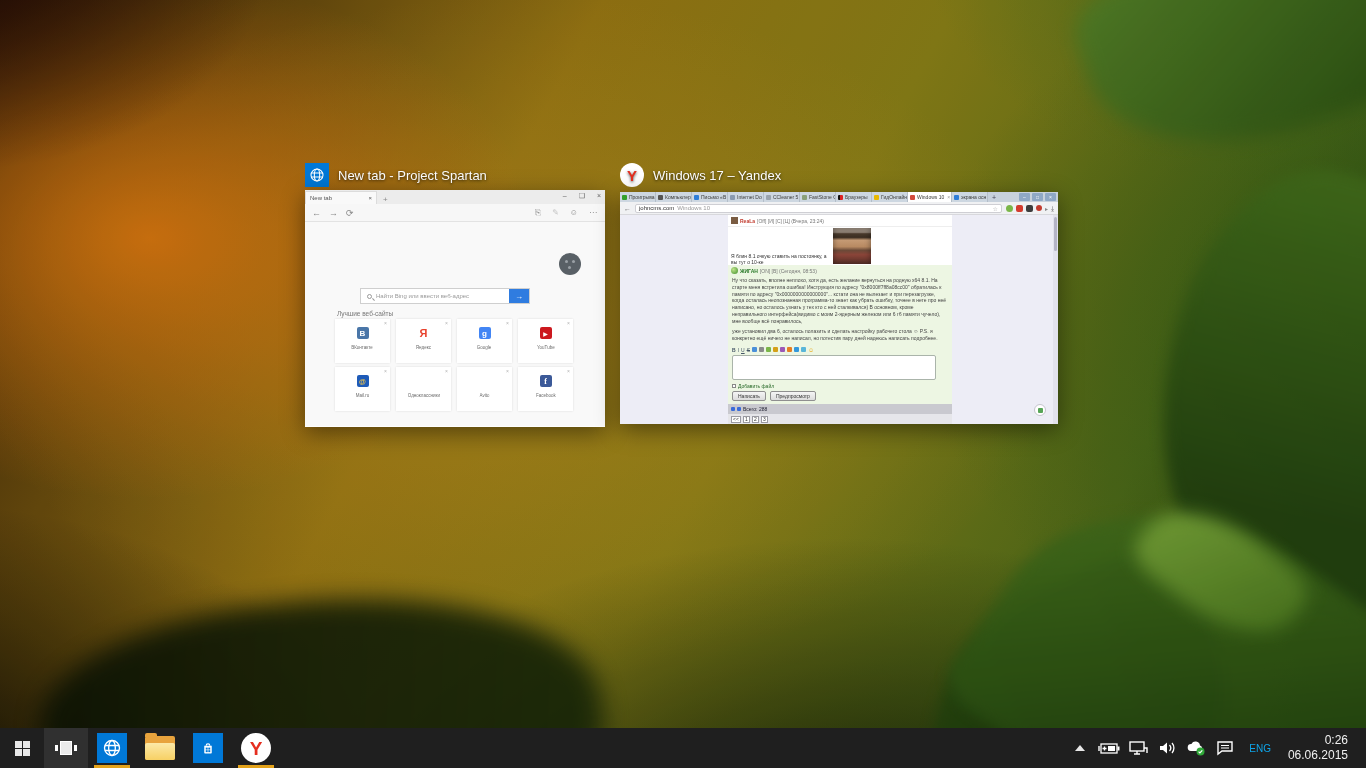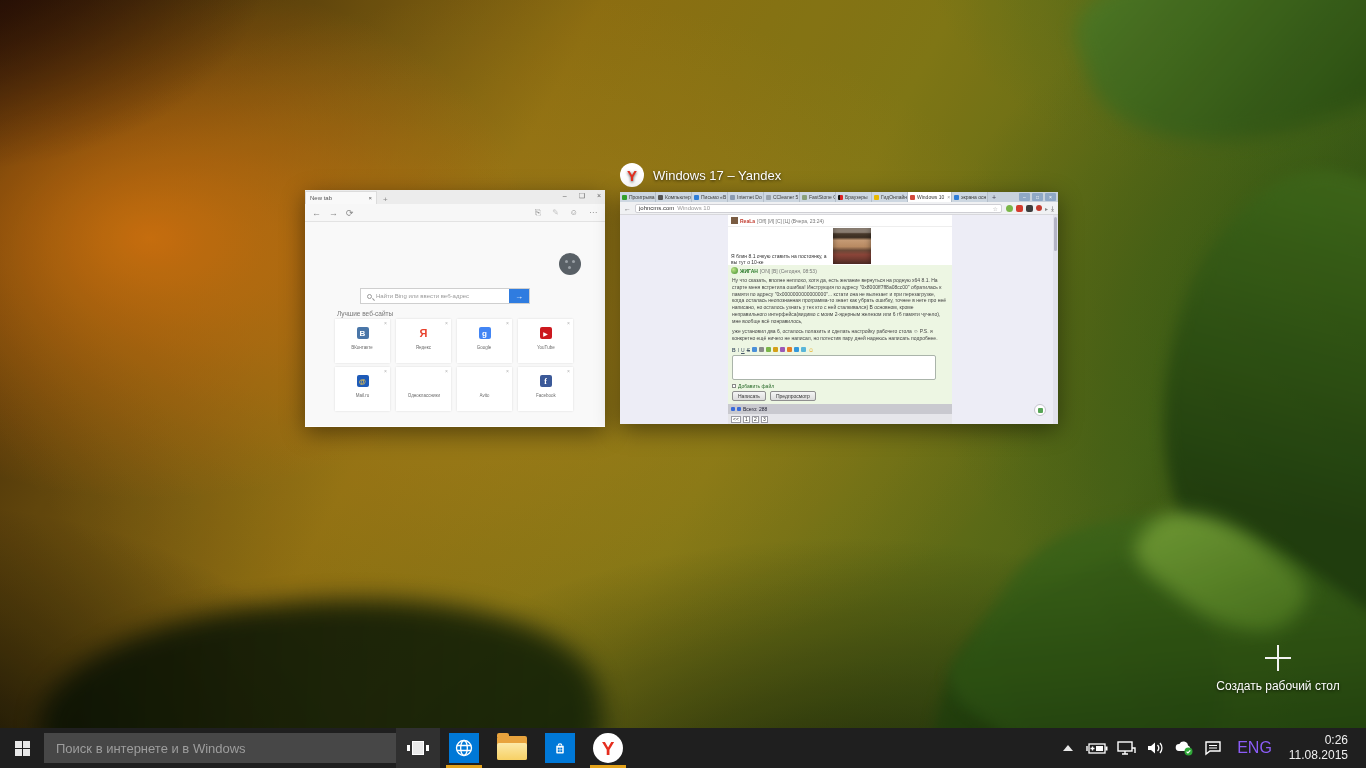--- a/index.html
+++ b/index.html
@@ -195,37 +195,49 @@
   .folder .back { position:absolute; inset:0; background:#e8a33d; border-radius:2px; }
   .folder .back::before { content:""; position:absolute; left:0; top:-3px; width:12px; height:4px; background:#e8a33d; border-radius:2px 2px 0 0; }
   .folder .front { position:absolute; left:0; bottom:0; width:30px; height:17px; background:linear-gradient(#fce9a8,#f7d064); border-radius:2px; }
   .app-store { width:30px; height:30px; background:#0078d7; display:flex; align-items:center; justify-content:center; }
   .app-ya { width:30px; height:30px; border-radius:50%; background:#fff; display:flex; align-items:center; justify-content:center; }
   .app-ya span { color:#e52e1f; font-weight:bold; font-size:19px; line-height:1; }
   .tb-tray { margin-left:auto; display:flex; align-items:center; gap:7px; padding-right:10px; color:#fff; }
   .tray-up { width:0; height:0; border-left:5px solid transparent; border-right:5px solid transparent;
     border-bottom:6px solid #e8e8e8; }
   .tray-ico { width:22px; height:20px; display:flex; align-items:center; justify-content:center; }
-  .tb-lang { font-size:16px; color:#8b5cf6; padding:0 6px; }
+  .tb-lang { font-size:10px; color:#0ea5e9; padding:0 6px; }
   .tb-clock { text-align:right; font-size:12px; color:#f0f0f0; line-height:1.25; padding:0 8px 0 4px; white-space:nowrap; }
 </style>
 </head>
 <body>
 
 <div class="screen">
   <div class="wallpaper">
     <div class="leaf leaf-5"></div>
     <div class="leaf leaf-6"></div>
     <div class="leaf leaf-3"></div>
     <div class="leaf leaf-2"></div>
     <div class="leaf leaf-1"></div>
     <div class="leaf leaf-4"></div>
   </div>
   <div class="dim"></div>
 
+  <div class="thumb-title tt-spartan">
+    <span class="tt-appicon tt-edge">
+      <svg width="16" height="16" viewBox="0 0 24 24">
+          <g fill="none" stroke="#fff" stroke-width="1.6">
+            <circle cx="12" cy="12" r="9"></circle>
+            <ellipse cx="12" cy="12" rx="4" ry="9"></ellipse>
+            <path d="M3.5 9h17M3.5 15h17"></path>
+          </g>
+        </svg>
+    </span>
+    <span>New tab - Project Spartan</span>
+  </div>
 
   <div class="thumb-title tt-yandex">
     <span class="tt-appicon tt-ya">
         <span>Y</span>
       </span>
     <span>Windows 17 – Yandex</span>
   </div>
 
   <div class="win w-sp">
     <div class="sp-tabbar">
@@ -437,35 +449,30 @@
       </div>
       <div class="ya-scroll">
           <i></i>
         </div>
       <div class="ya-fb">
           <i></i>
         </div>
     </div>
   </div>
 
-  <div class="new-desktop">
-    <div class="nd-plus"></div>
-    <div class="nd-label">Создать рабочий стол</div>
-  </div>
 
   <div class="taskbar">
     <div class="tb-start">
       <span class="winlogo">
           <i></i>
           <i></i>
           <i></i>
           <i></i>
         </span>
     </div>
-    <input class="tb-search" placeholder="Поиск в интернете и в Windows" style="">
     <div class="tb-taskview">
       <span class="tv-icon">
           <span class="c"></span>
           <span class="l"></span>
           <span class="r"></span>
         </span>
     </div>
     <div class="tb-app running">
       <span class="app-edge">
         <svg width="20" height="20" viewBox="0 0 24 24">
@@ -537,17 +544,17 @@
       </span>
       <span class="tray-ico">
         <svg width="18" height="16" viewBox="0 0 18 16">
             <path d="M2 2h14v9H6l-4 3z" fill="none" stroke="#fff" stroke-width="1.4"></path>
             <path d="M5 5.5h8M5 8h8" stroke="#fff" stroke-width="1.2"></path>
           </svg>
       </span>
       <span class="tb-lang">ENG</span>
       <span class="tb-clock">
         <div>0:26</div>
-        <div>11.08.2015</div>
+        <div>06.06.2015</div>
       </span>
     </div>
   </div>
 </div>
 
 </body></html>

